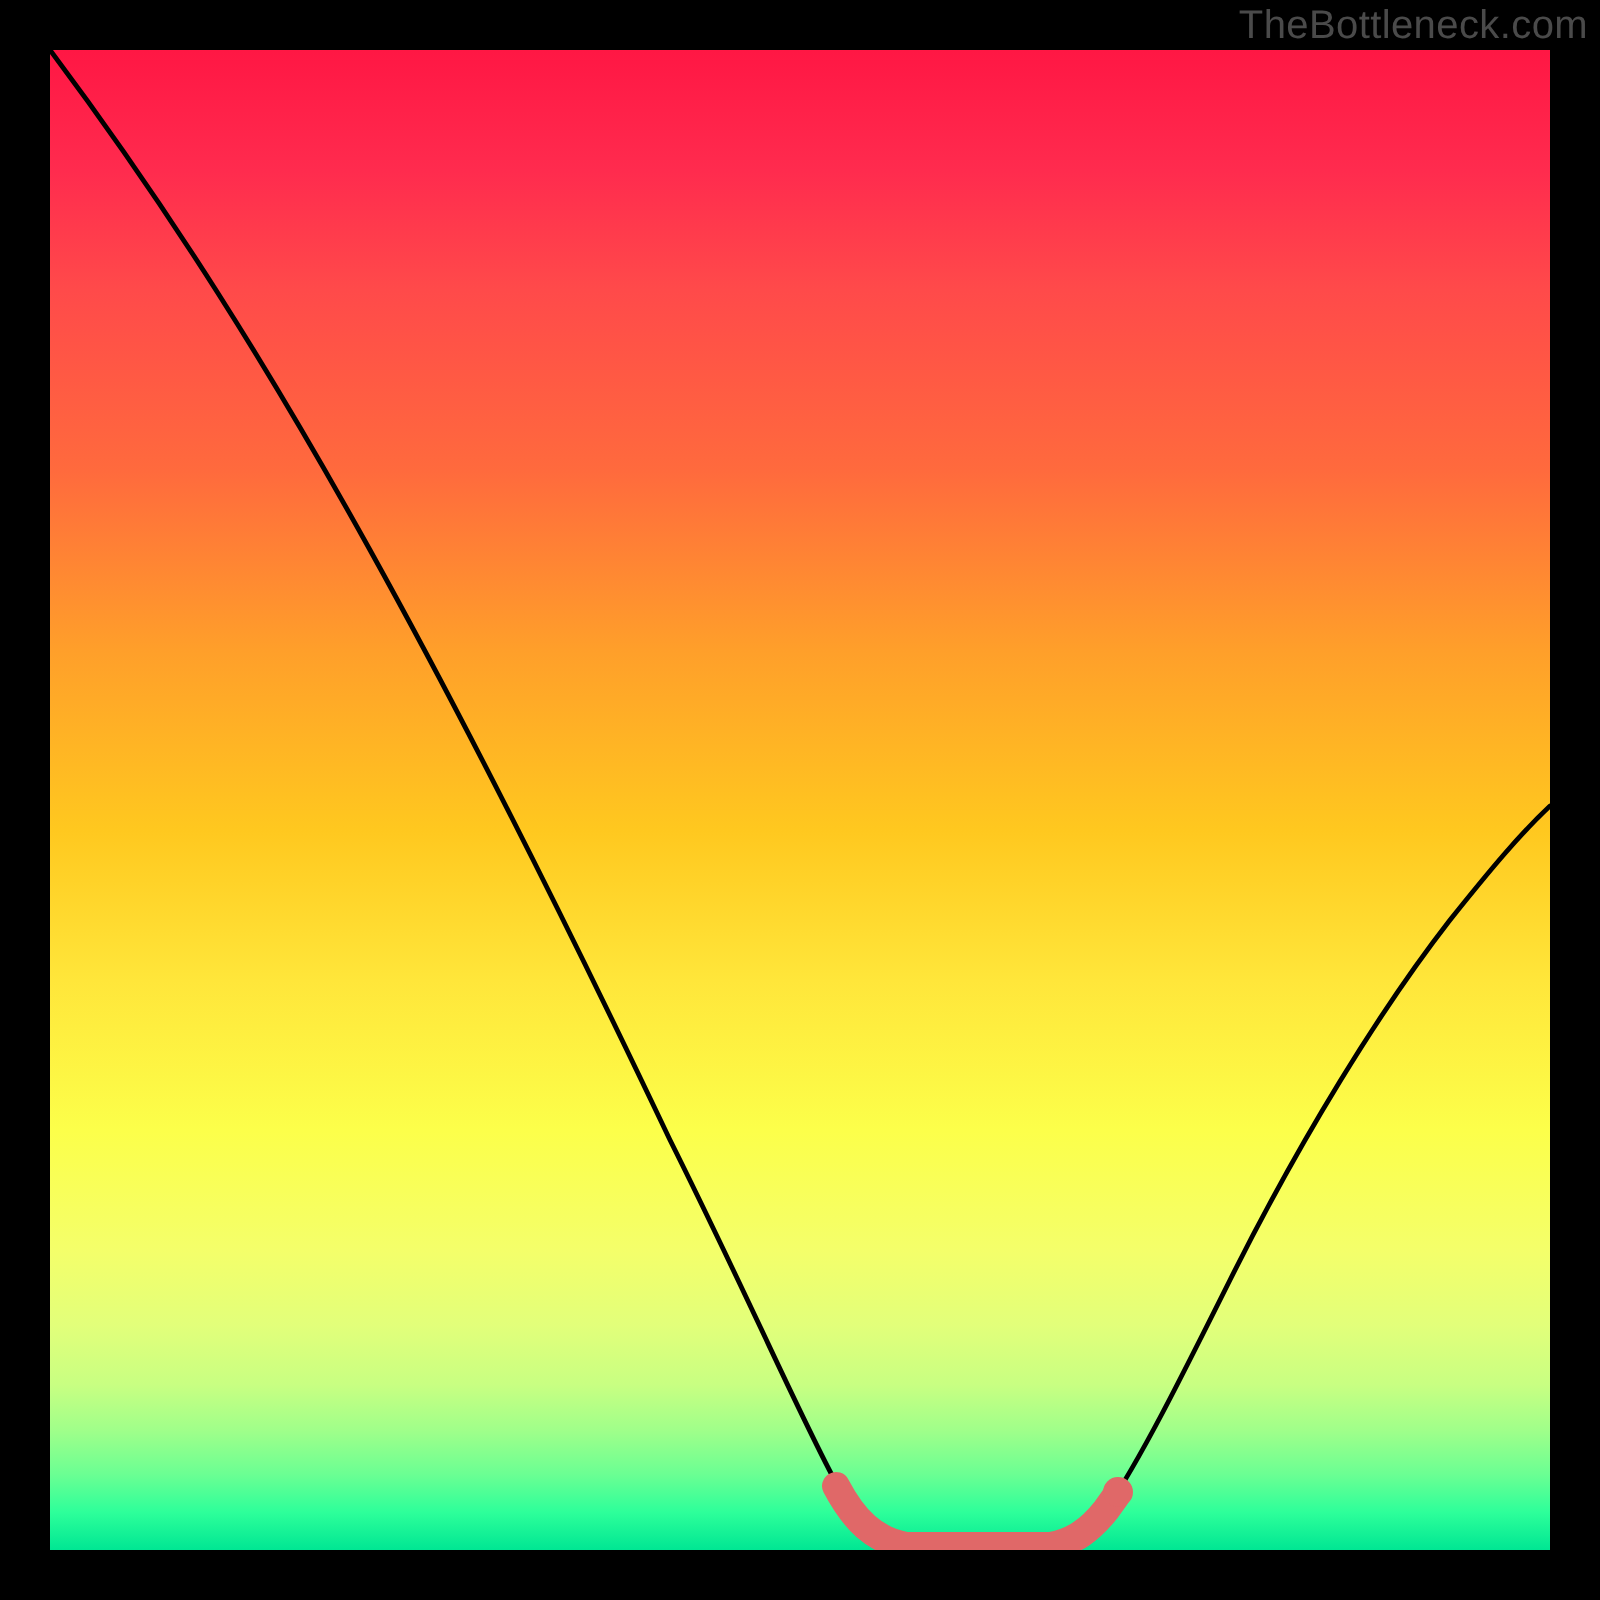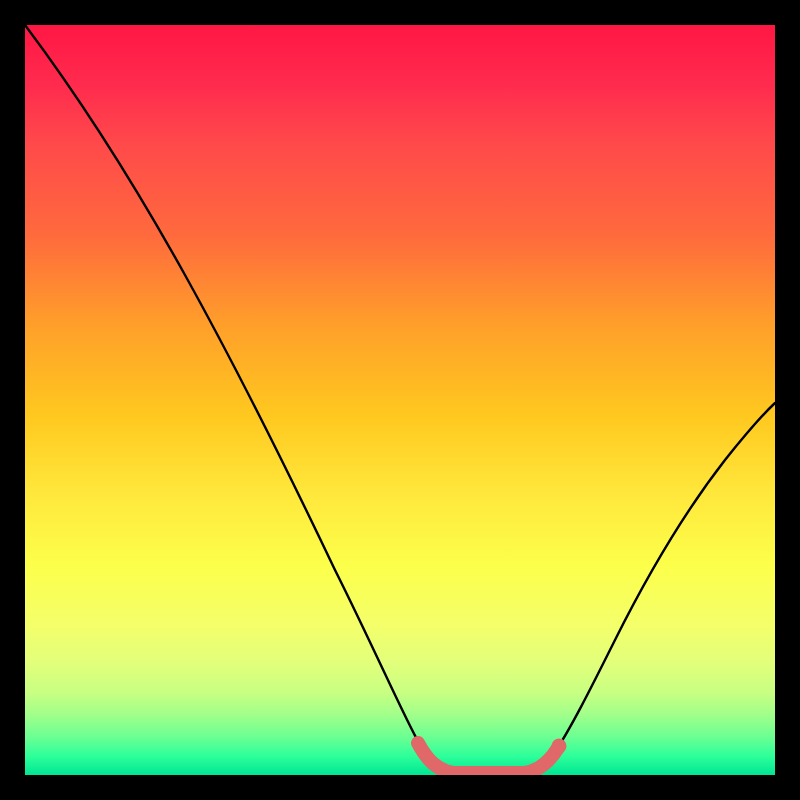--- a/index.html
+++ b/index.html
@@ -82,13 +82,14 @@
 
       <path fill="none" stroke="#e06868" stroke-width="14" stroke-linecap="round" d="M 393 718
                C 402 735, 412 745, 428 748
                L 500 748
                C 512 746, 520 740, 528 730
                L 533 723"></path>
 
       <circle cx="534" cy="721" r="7.5" fill="#e06868"></circle>
     </svg>
   </div>
+  <div class="watermark">TheBottleneck.com</div>
 </div>
 
 </body></html>

